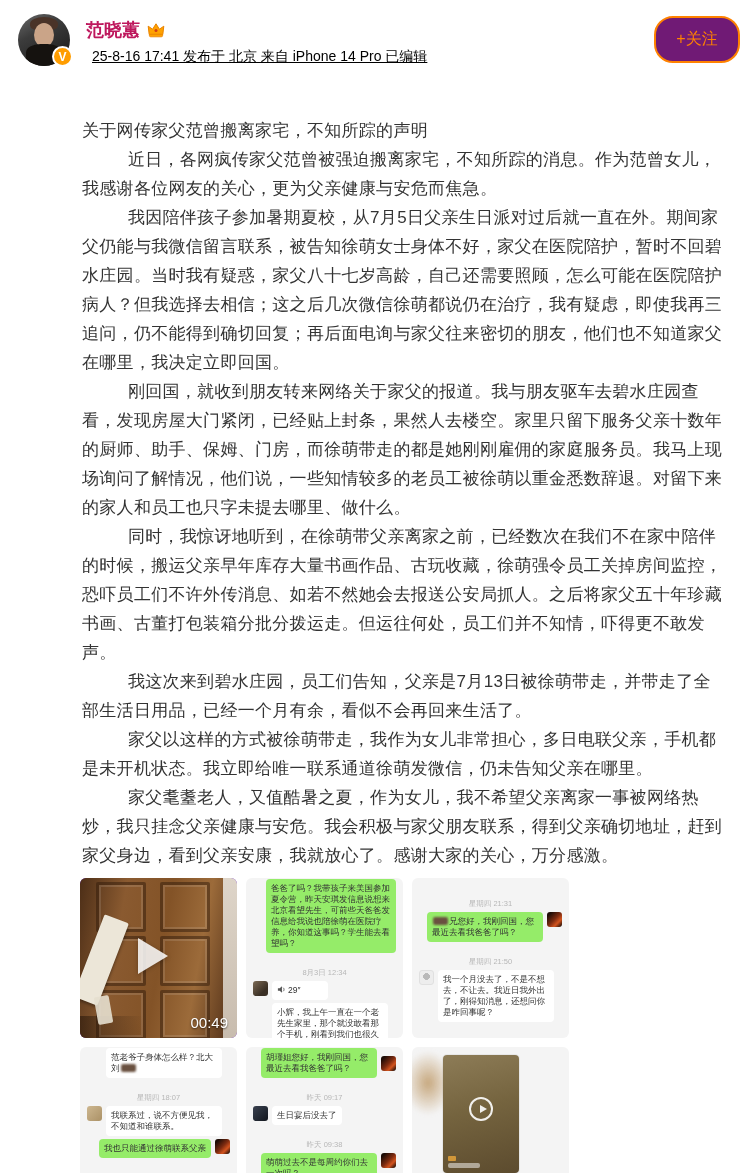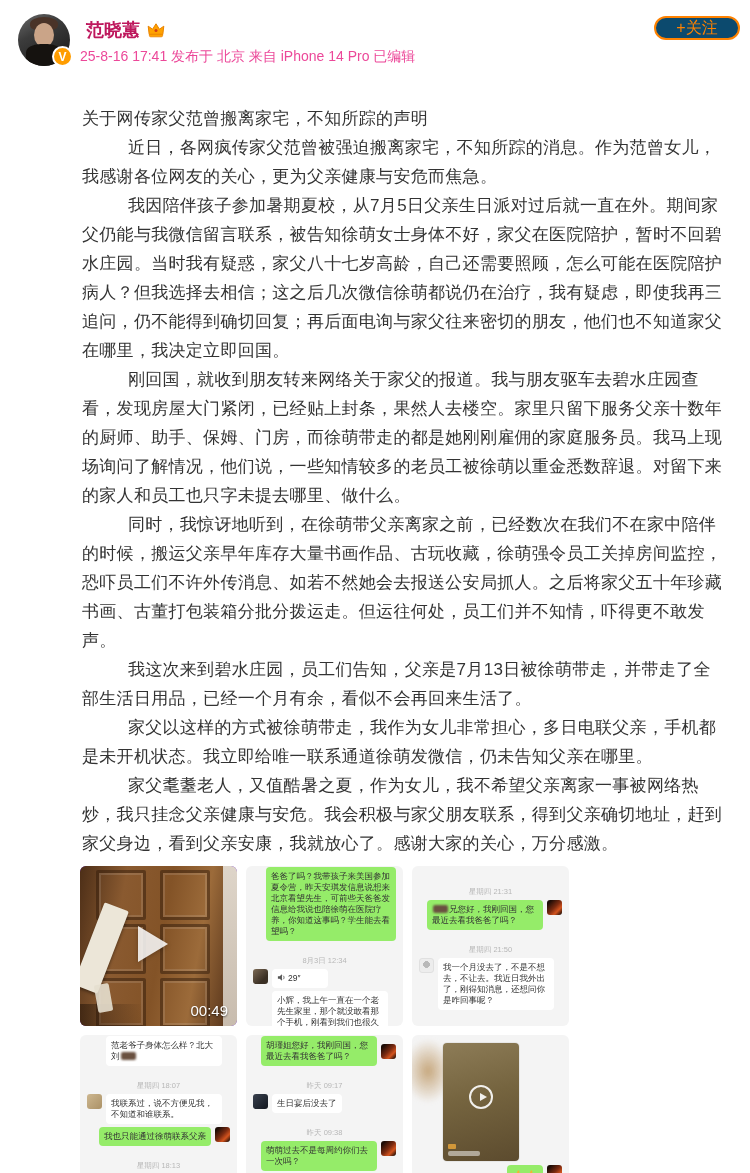--- a/index.html
+++ b/index.html
@@ -10,27 +10,27 @@
   .avatar{position:absolute;left:18px;top:14px;width:52px;height:52px;border-radius:50%;
     background:linear-gradient(150deg,#6b6b6b 0%,#3c3c3c 35%,#171717 100%);overflow:hidden;}
   .avatar .face{position:absolute;left:16px;top:9px;width:20px;height:24px;border-radius:50%;background:#caa488;}
   .avatar .hair{position:absolute;left:12px;top:3px;width:28px;height:14px;border-radius:50% 50% 40% 40%;background:#4a3328;}
   .avatar .body{position:absolute;left:8px;top:30px;width:36px;height:22px;border-radius:40% 40% 0 0;background:#15120f;}
   .badge-v{position:absolute;left:52px;top:46px;width:21px;height:21px;border-radius:50%;background:#ff9d00;
     border:2px solid #fff;color:#fff;font-size:12px;font-weight:bold;display:flex;align-items:center;justify-content:center;box-sizing:border-box;}
   .name-row{position:absolute;left:86px;top:18px;display:flex;align-items:center;gap:6px;}
   .name{font-size:18px;font-weight:700;color:#be185d;}
   .crown{width:20px;height:20px;display:inline-block;}
-  .meta{position:absolute;left:80px;top:48px;font-size:14px;color:#ec4899;}
-  .follow-btn{position:absolute;right:10px;top:16px;min-width:86px;height:24px;box-sizing:border-box;
-    border:2px solid #ff8200;border-radius:19px;color:#ff8200;font-size:16px;background:#0c4a6e;
+  .meta{position:absolute;left:92px;top:48px;font-size:14px;color:#000000;text-decoration:underline;}
+  .follow-btn{position:absolute;right:10px;top:16px;min-width:86px;height:47px;box-sizing:border-box;
+    border:2px solid #ff8200;border-radius:19px;color:#ff8200;font-size:16px;background:#701a75;
     display:flex;align-items:center;justify-content:center;padding:0 14px;cursor:pointer;}
 
   
-  .content{margin:16px 24px 0 82px;width:645px;font-size:17px;line-height:29px;color:#333;letter-spacing:.3px;}
+  .content{margin:28px 24px 0 82px;width:645px;font-size:17px;line-height:29px;color:#333;letter-spacing:.3px;}
   .content p{margin:0;text-indent:2.7em;}
   .content p.title{text-indent:0;}
 
   
   .grid{margin:8px 0 0 80px;width:491px;display:grid;grid-template-columns:repeat(3,157px);gap:9px;}
   .thumb{width:157px;height:160px;border-radius:6px;overflow:hidden;position:relative;background:#6d28d9;cursor:pointer;}
 
   
   .door .wood{position:absolute;inset:0 14px 0 0;background:linear-gradient(100deg,#4c2e17 0%,#8a5a30 28%,#835327 55%,#9c6b3a 78%,#5e3a1e 100%);}
   .door .panel{position:absolute;border:3px solid rgba(48,26,10,.5);box-shadow:inset 0 0 0 2px rgba(255,255,255,.12);border-radius:2px;}

